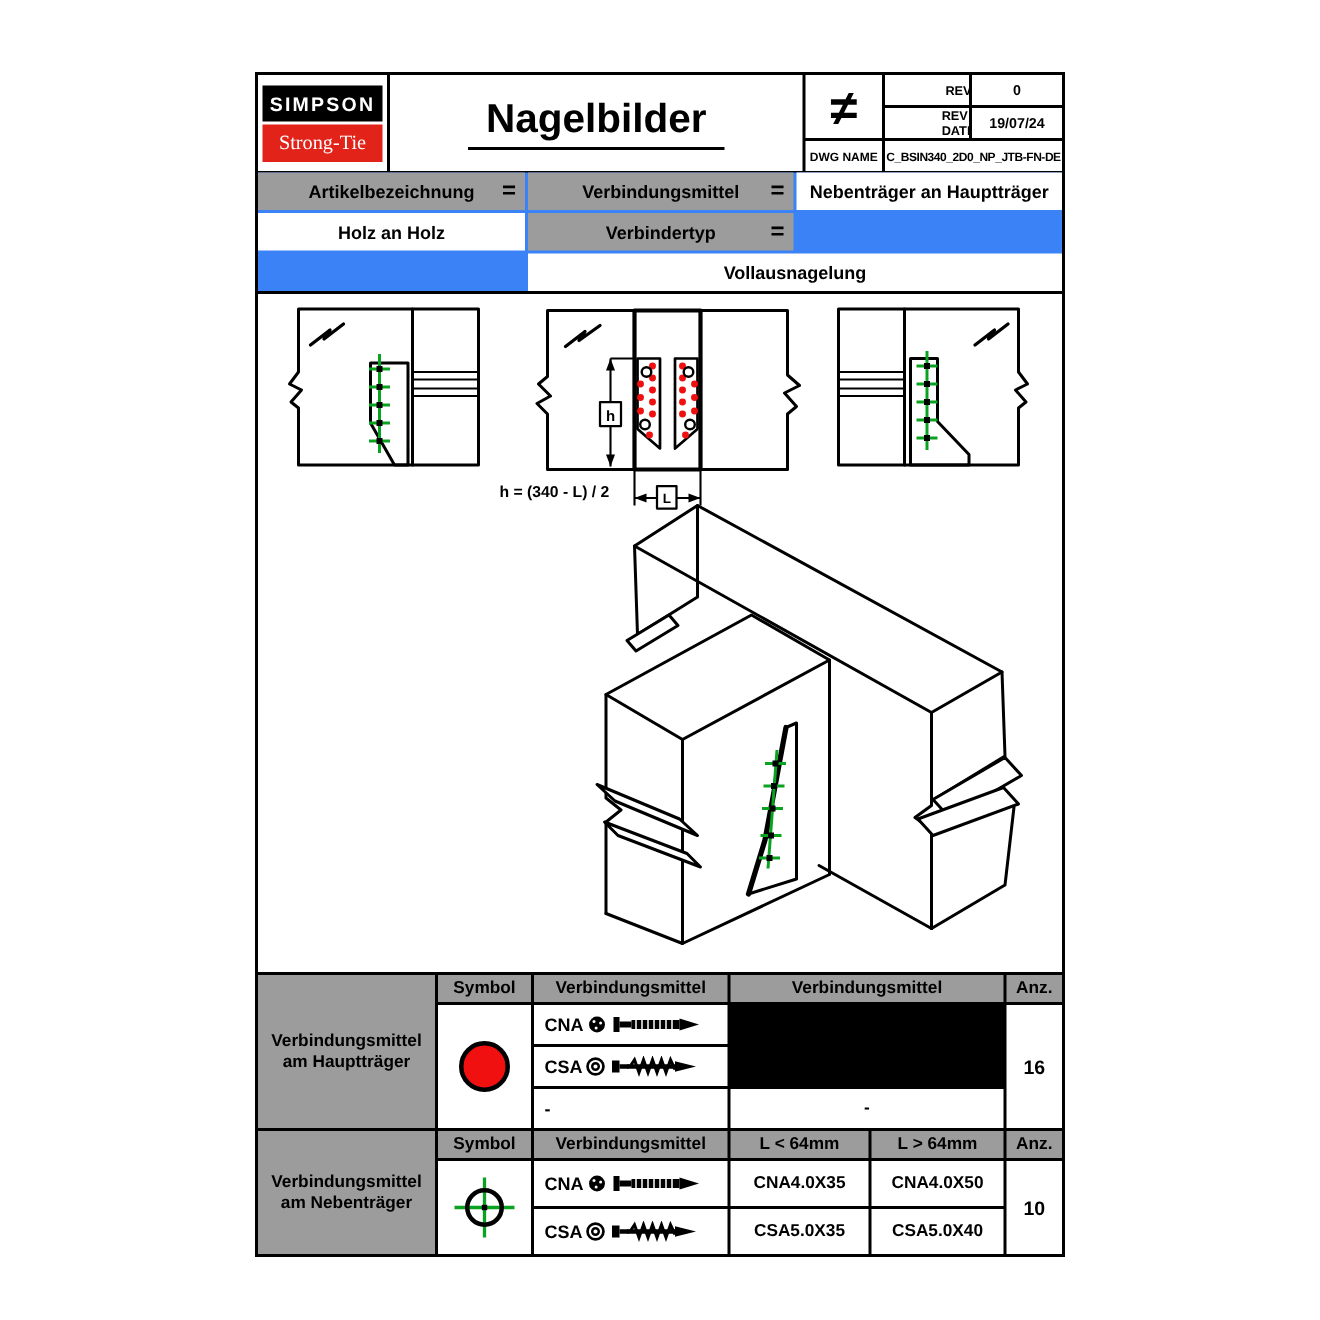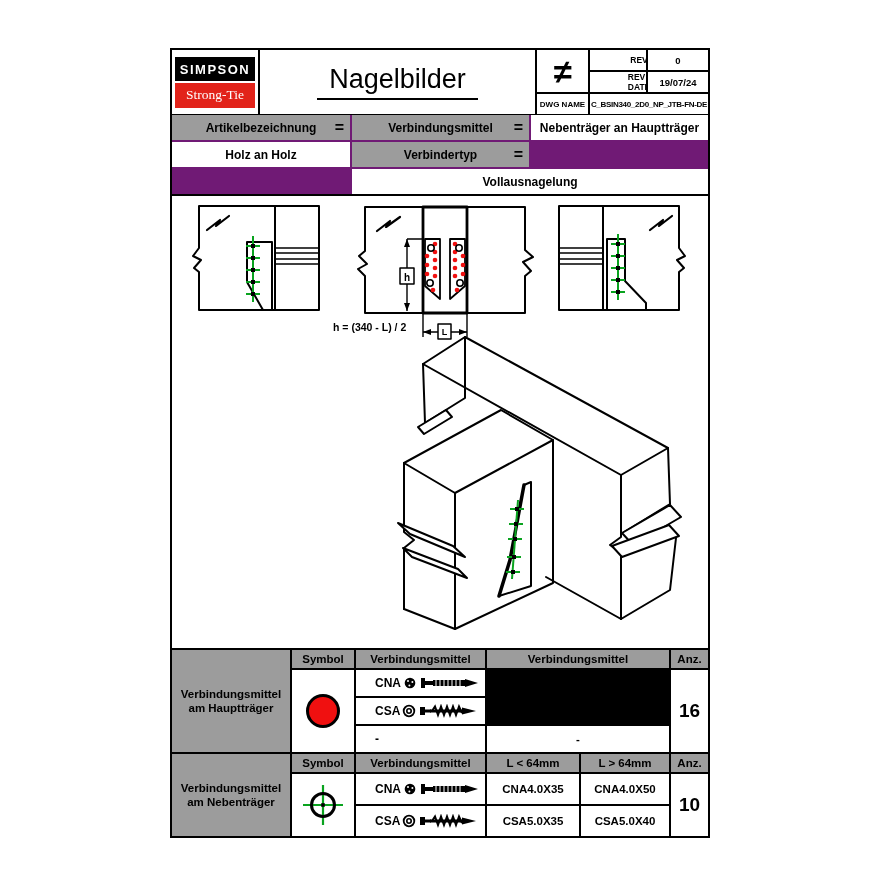--- a/index.html
+++ b/index.html
@@ -10,50 +10,50 @@
   .cell{background:#fff;display:flex;align-items:center;justify-content:center;font-weight:bold;}
   .gray{background:#9c9c9c;}
   
   .hdr{height:63px;display:grid;grid-template-columns:86px 1fr 171px;gap:2px;background:#000;}
   .logo-cell{background:#fff;display:flex;flex-direction:column;justify-content:center;gap:2px;padding:4px 3px;}
   .brand-top{background:#000;color:#fff;font-weight:bold;font-size:13px;letter-spacing:1.5px;
              text-align:center;padding:5px 0 4px;}
   .brand-bottom{background:#e2231a;color:#fff;font-weight:normal;font-size:13.5px;text-align:center;
              padding:4px 0 5px;font-family:"Liberation Serif",serif;}
   .title-cell{background:#fff;display:flex;align-items:center;justify-content:center;}
-  .sheet-title{font-size:27px;font-weight:normal;border-bottom:2.5px solid #000;padding:0 12px 3px;}
+  .sheet-title{font-size:27px;font-weight:bold;border-bottom:2.5px solid #000;padding:0 12px 3px;}
   .rev-grid{background:#000;display:grid;grid-template-columns:51px 56px 1fr;grid-template-rows:1fr 1fr 1fr;gap:2px;}
   .proj-cell{grid-row:1/3;grid-column:1;font-size:33px;font-weight:bold;line-height:1;}
   .rev-lab{font-size:8.5px;padding-left:42px;}
   .rev-val{font-size:9.5px;}
   .dwg-lab{grid-row:3;grid-column:1;font-size:8px;}
   .dwg-val{grid-row:3;grid-column:2/4;font-size:8px;letter-spacing:-0.3px;white-space:nowrap;}
   
-  .info{height:79px;display:grid;grid-template-columns:178px 1fr 1fr;grid-auto-rows:25px;gap:2px;background:#701a75;}
+  .info{height:79px;display:grid;grid-template-columns:178px 1fr 1fr;grid-auto-rows:25px;gap:2px;background:#3b82f6;}
   .ilabel{position:relative;font-size:12px;}
   .ilabel .eq{position:absolute;right:6px;top:50%;transform:translateY(-50%);font-size:16px;font-weight:900;}
   .ival{font-size:12px;}
   .span2{grid-column:2/4;}
   
   .draw-area{height:452px;background:#fff;position:relative;}
   .draw-area svg{position:absolute;overflow:visible;}
   .ln{stroke:#000;stroke-width:2;fill:none;stroke-linejoin:round;stroke-linecap:round;}
   .lnw{stroke:#000;stroke-width:2;fill:#fff;stroke-linejoin:round;}
   .thin{stroke:#000;stroke-width:1.4;fill:none;}
   .dimtxt{font-family:"Liberation Sans",sans-serif;font-weight:bold;font-size:10px;}
   
   .t1{height:102px;display:grid;grid-template-columns:118px 62px 129px 1fr 37px;
       grid-template-rows:18px 26px 26px 26px;gap:2px;background:#000;}
   .t2{height:82px;display:grid;grid-template-columns:118px 62px 129px 92px 1fr 37px;
       grid-template-rows:18px 30px 30px;gap:2px;background:#000;}
   .tlab{grid-column:1;font-size:11.5px;text-align:center;line-height:1.25;flex-direction:column;}
   .thead{font-size:11.5px;}
-  .namecell{justify-content:flex-start;padding-left:19px;gap:2px;font-size:12px;}
+  .namecell{justify-content:flex-start;padding-left:7px;gap:2px;font-size:12px;}
   .speccell{font-size:11.5px;}
-  .anzcell{font-size:19px;}
+  .anzcell{font-size:13px;}
   .red-dot-symbol{width:34px;height:34px;border-radius:50%;background:#f01010;border:3px solid #000;box-sizing:border-box;}
 </style>
 </head>
 <body>
 
 <div class="canvas">
   <div class="sheet">
 
     <div class="hdr">
       <div class="logo-cell">

